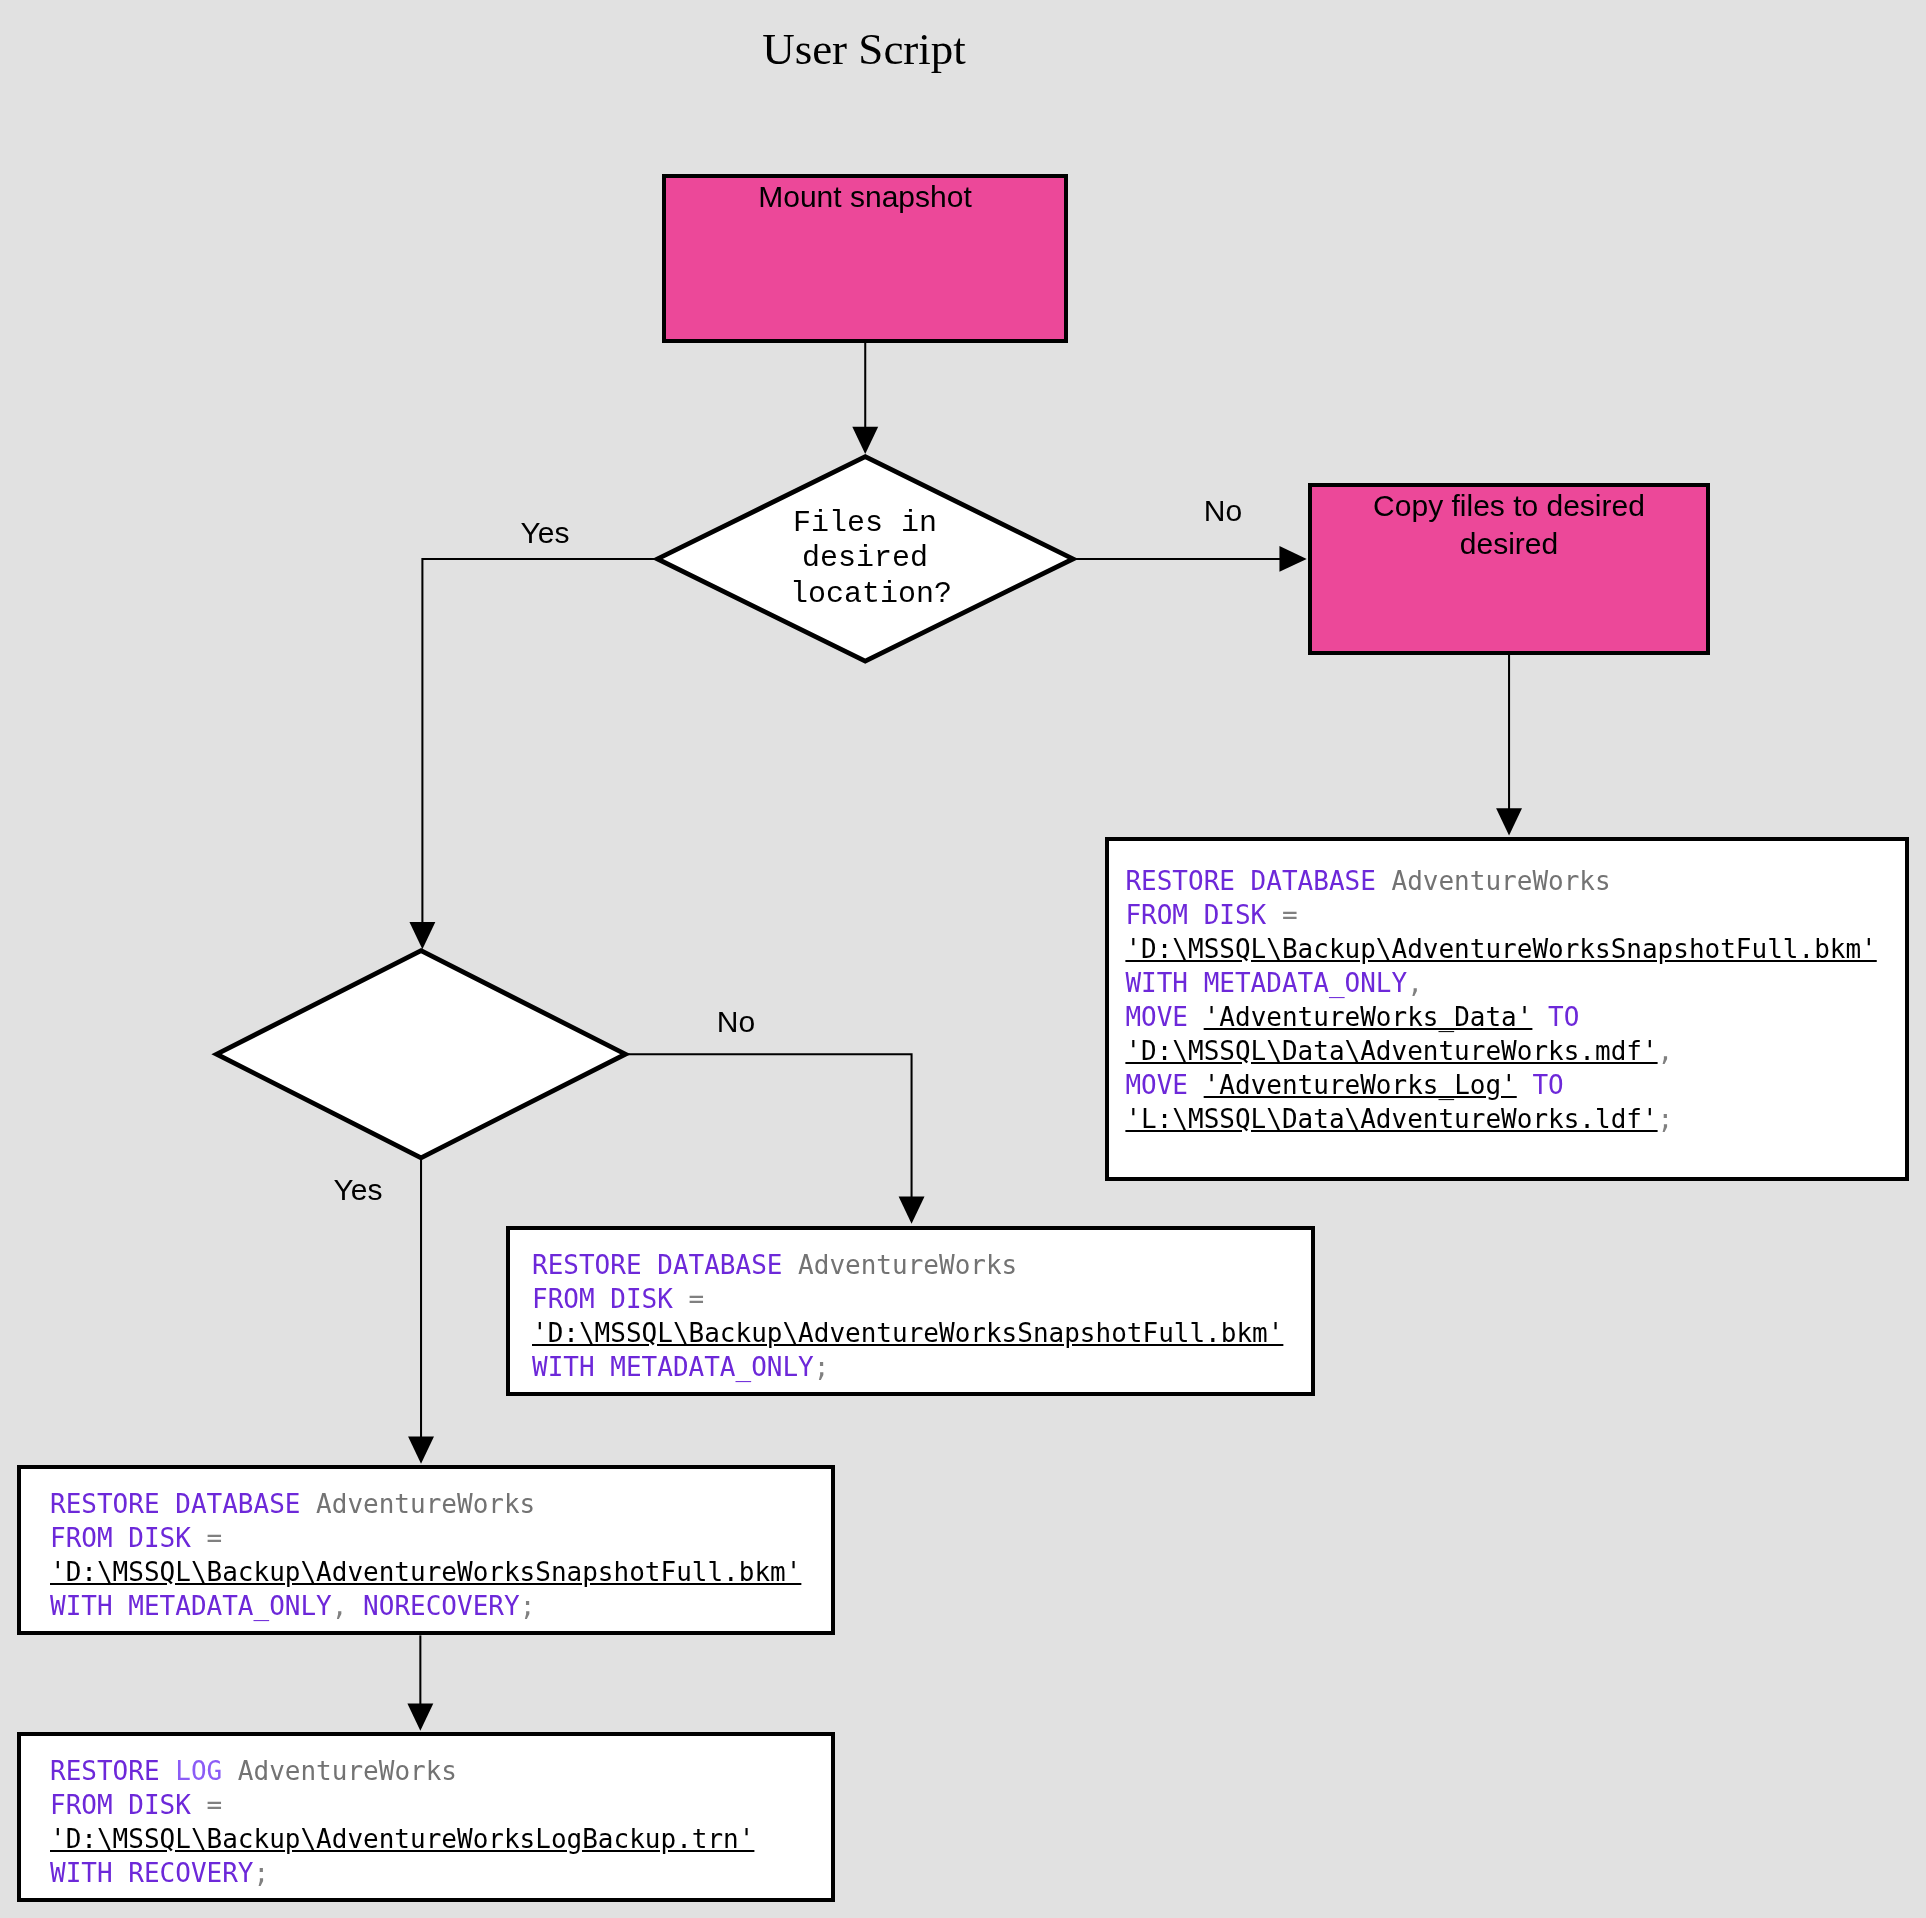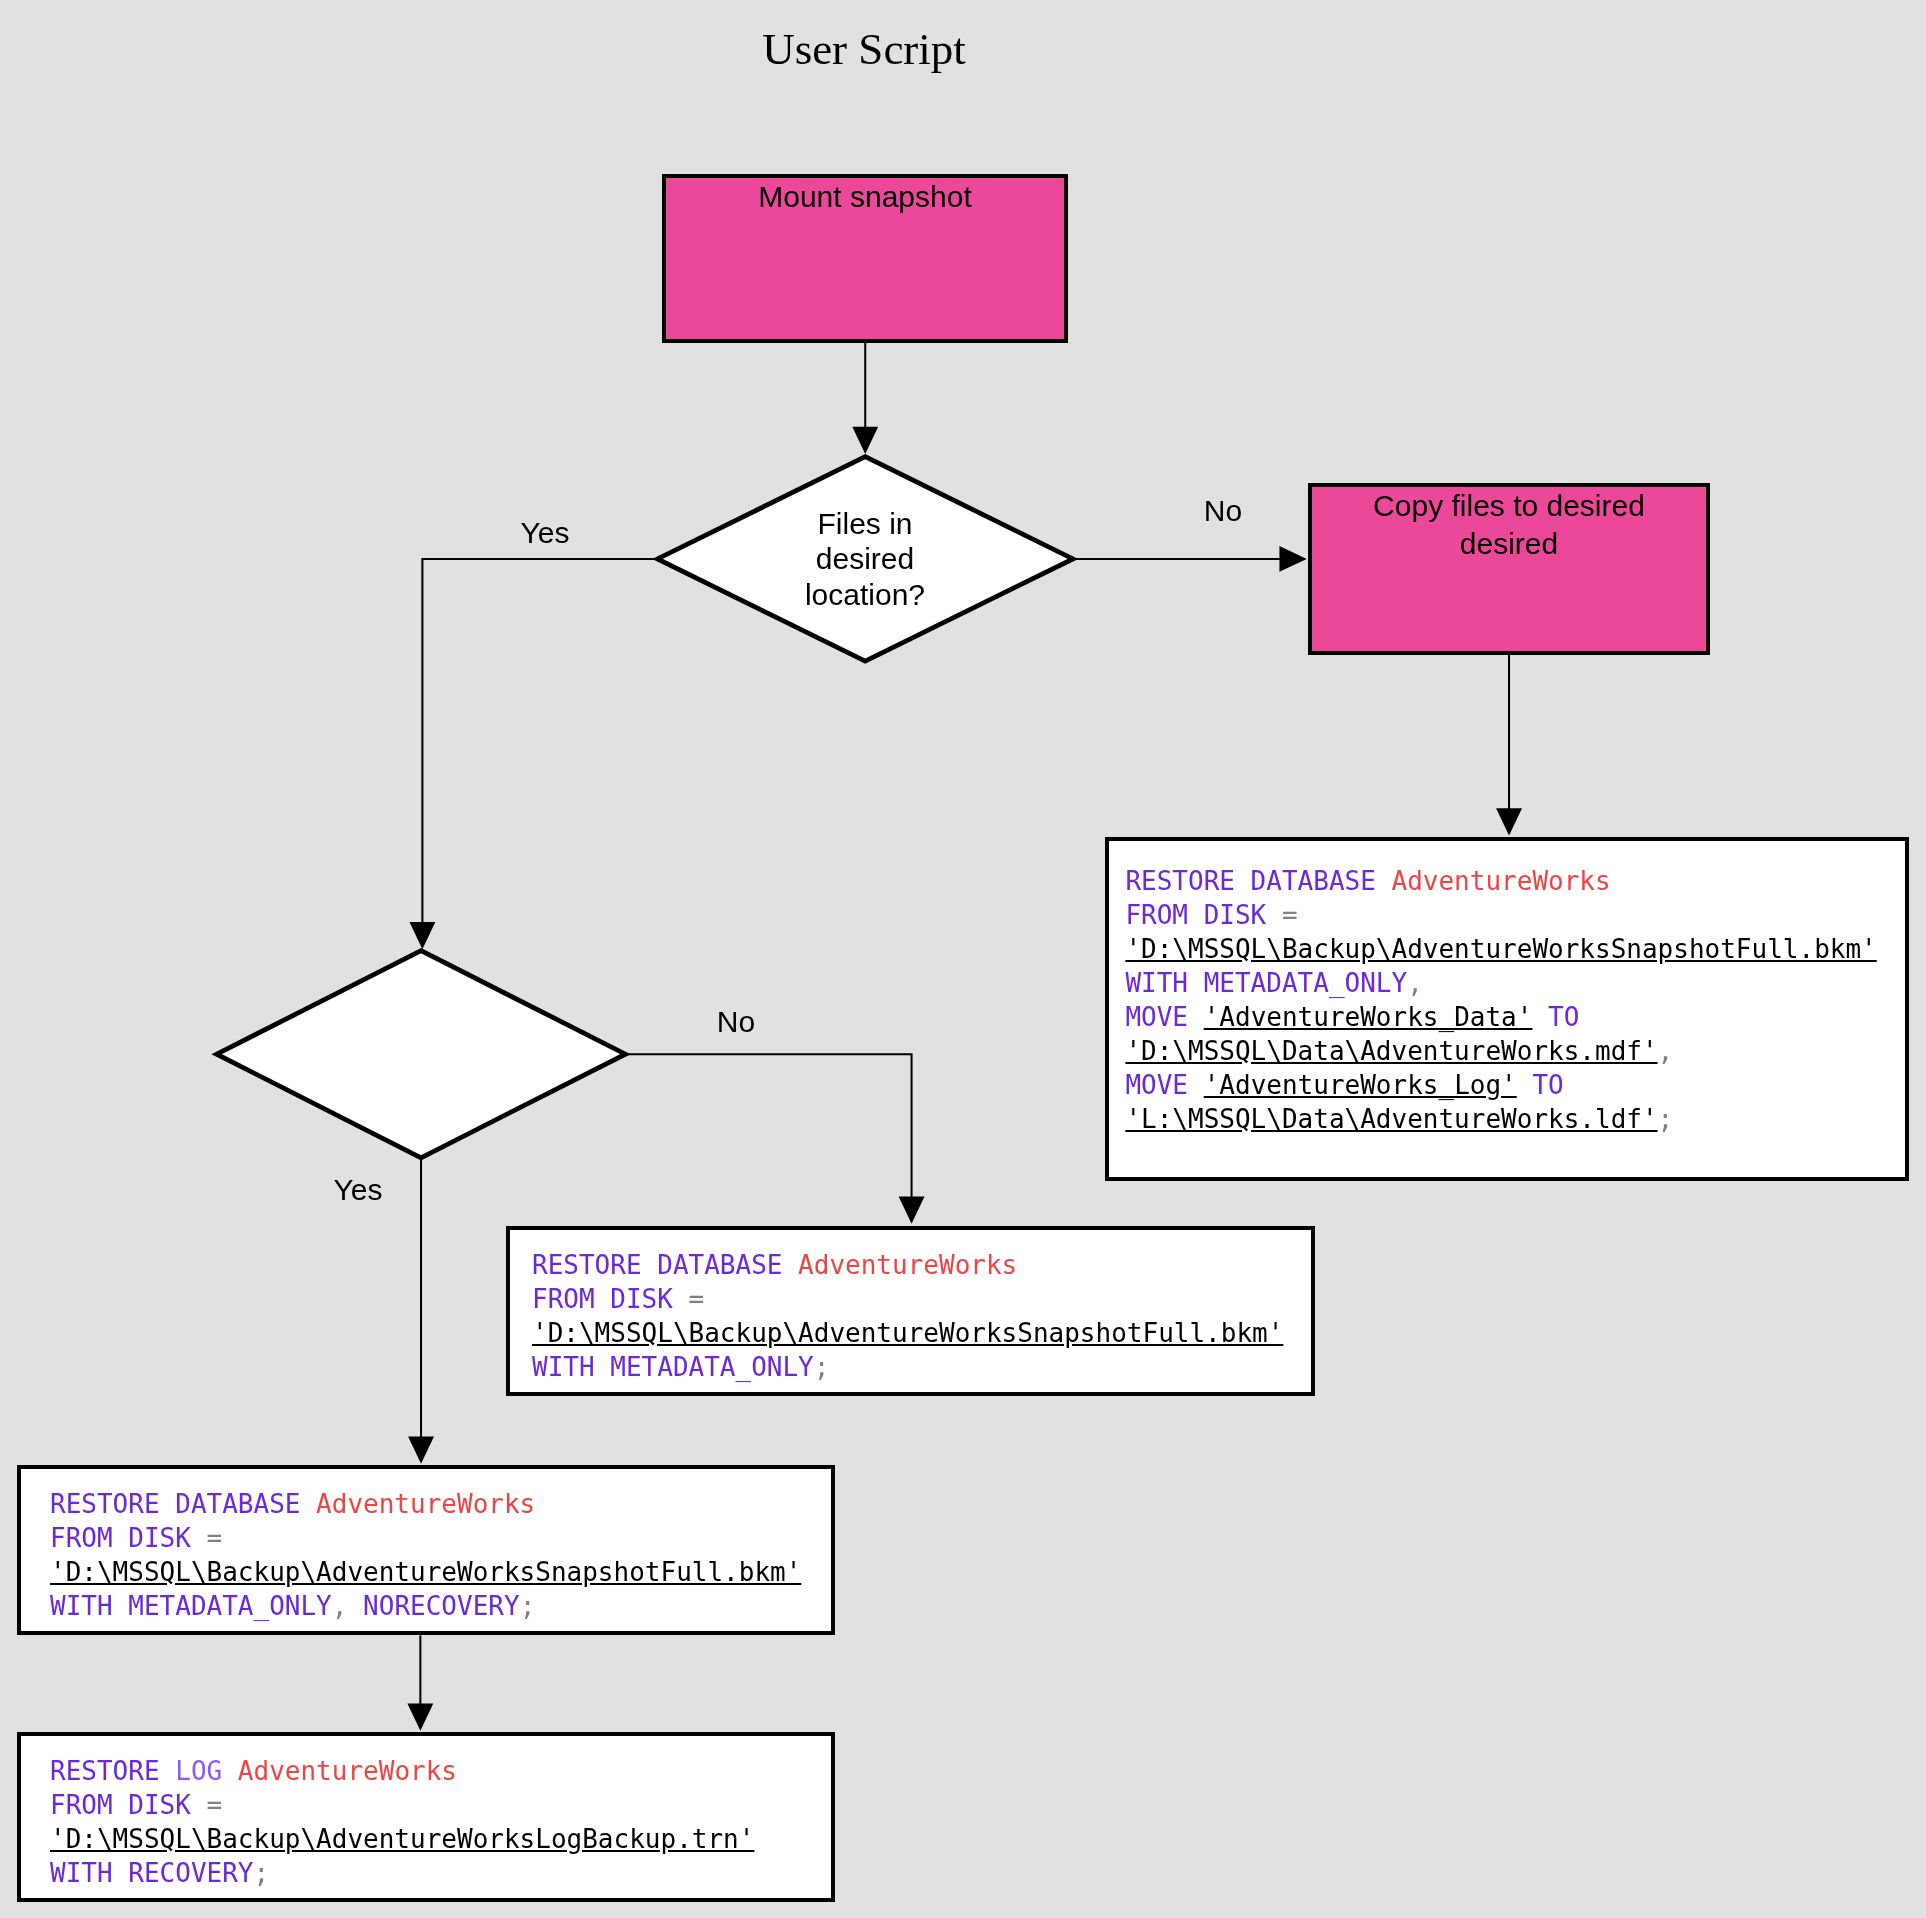--- a/index.html
+++ b/index.html
@@ -17,21 +17,21 @@
     display:flex;align-items:flex-start;justify-content:center;text-align:center;
     font-size:30px;line-height:1.25;z-index:2;margin-top:9px;
   }
   .node-mount{left:662px;top:165px;width:406px;height:169px;}
   .node-copy{left:1308px;top:474px;width:402px;height:172px;}
   .node-copy .node-label{max-width:344px;}
   .diamond-label{
     position:absolute;transform:translate(-50%,-50%);text-align:center;
     font-size:30px;line-height:1.18;z-index:3;
   }
-  .dl-files{left:865px;top:559px;width:150px;}
+  .dl-files{left:865px;top:559px;width:150px;font-family:Liberation Mono, monospace;}
   .dl-logs{left:421px;top:1054px;width:170px;}
   .edge-label{
     position:absolute;transform:translate(-50%,-50%);font-size:30px;z-index:3;white-space:nowrap;
   }
   .el-files-yes{left:545px;top:533px;}
   .el-files-no{left:1223px;top:511px;}
   .el-logs-no{left:736px;top:1022px;}
   .el-logs-yes{left:358px;top:1190px;}
   .codebox{
     position:absolute;background:#fff;border:4.8px solid #000;box-sizing:border-box;z-index:2;
@@ -40,21 +40,21 @@
   }
   .cb-right{left:1105px;top:837px;width:804px;height:344px;padding:22.5px 12.3px 0 16.4px;}
   .cb-mid{left:506px;top:1226px;width:809px;height:170px;padding:17.7px 9.5px 0 22px;}
   .cb-left1{left:17px;top:1465px;width:818px;height:170px;padding:17.7px 9.5px 0 29px;}
   .cb-left2{left:17px;top:1732px;width:818px;height:170px;padding:17.7px 9.5px 0 29px;}
   .code-line{white-space:pre;}
   .tok.kw{color:#6d28d9;}
   .tok.str{color:#000000;text-decoration:underline;}
   .tok.op{color:#808080;}
   .tok.fn{color:#8b5cf6;}
-  .tok.id{color:#ef4444;}
+  .tok.id{color:#737373;}
 </style>
 </head>
 <body>
 
 <div class="canvas">
 
   <div class="title">User Script</div>
 
   <svg class="connectors" width="1926" height="1919" viewBox="0 0 2827 2816">
 

